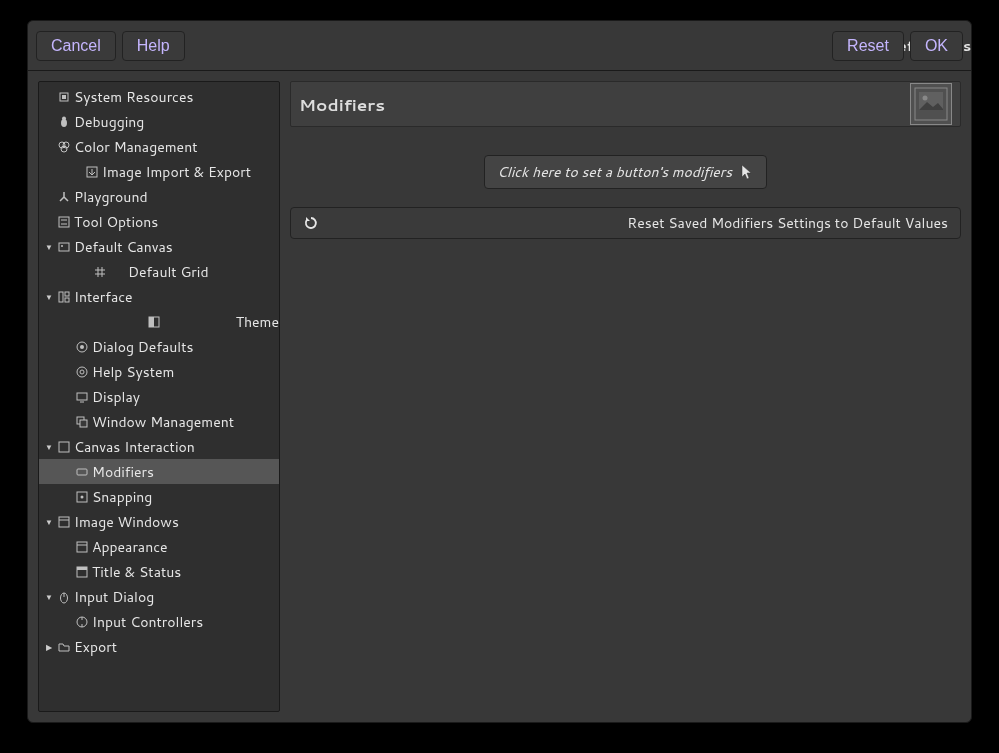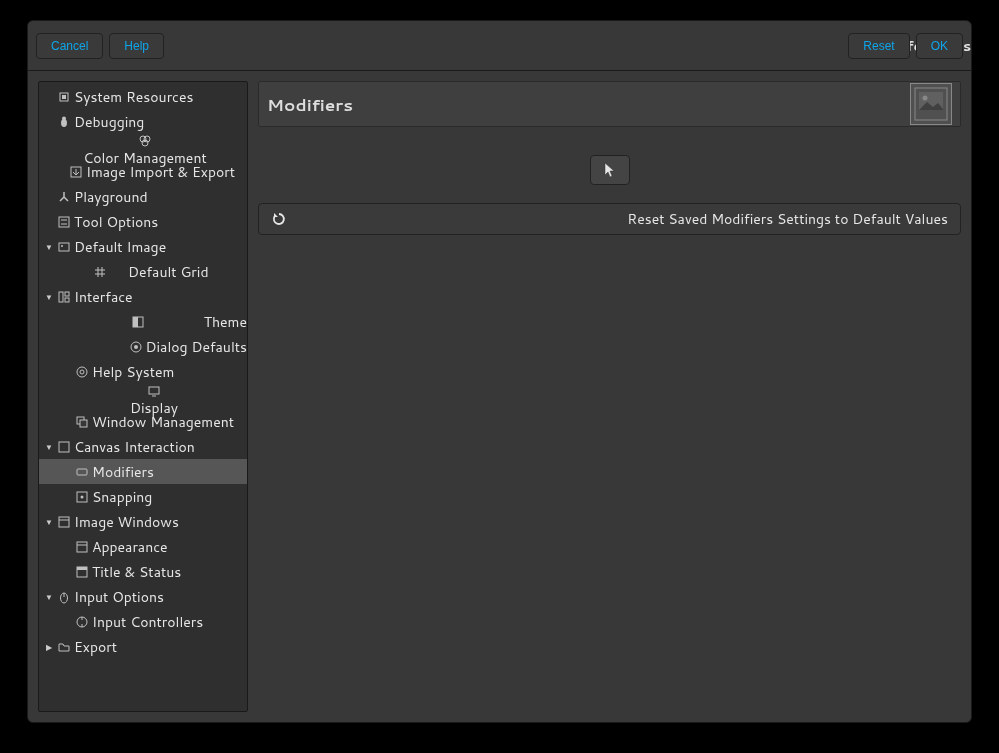--- a/index.html
+++ b/index.html
@@ -36,37 +36,37 @@
   position: absolute;
   left: 0; right: 0;
   text-align: right;
   font-weight: bold;
   pointer-events: none;
 }
 .btn {
   background: #3a3a3a;
   border: 1px solid #222;
   border-radius: 4px;
-  color: #0ea5e9;
+  color: #c4b5fd;
   padding: 5px 14px;
-  font-size: 12px;
+  font-size: 16px;
   cursor: pointer;
 }
 .btn + .btn { margin-left: 6px; }
 .titlebar .left, .titlebar .right { display: flex; z-index: 1; }
 .titlebar .right { margin-left: auto; }
 .content {
   flex: 1;
   display: flex;
   padding: 10px;
   gap: 10px;
   overflow: hidden;
 }
 .sidebar {
-  width: 210px;
+  width: 242px;
   background: #2f2f2f;
   border: 1px solid #1a1a1a;
   border-radius: 2px;
   overflow-y: auto;
   padding: 2px 0;
 }
 .tree-row {
   display: flex;
   align-items: center;
   height: 25px;
@@ -192,21 +192,21 @@
         <div class="tree-row" style="padding-left: 4px;">
           <span class="expander"></span>
           <span class="tree-icon">
             <svg width="14" height="14" viewBox="0 0 14 14">
               <ellipse cx="7" cy="8" rx="3" ry="4" fill="#c0c0c0"></ellipse>
               <circle cx="7" cy="3.5" r="2" fill="#c0c0c0"></circle>
             </svg>
           </span>
           <span class="tree-label">Debugging</span>
         </div>
-        <div class="tree-row" style="padding-left: 4px; flex-direction: column;">
+        <div class="tree-row" style="padding-left: 4px;">
           <span class="expander"></span>
           <span class="tree-icon">
             <svg width="14" height="14" viewBox="0 0 14 14">
               <circle cx="5" cy="5" r="3" fill="none" stroke="#c0c0c0"></circle>
               <circle cx="9" cy="5" r="3" fill="none" stroke="#c0c0c0"></circle>
               <circle cx="7" cy="9" r="3" fill="none" stroke="#c0c0c0"></circle>
             </svg>
           </span>
           <span class="tree-label">Color Management</span>
         </div>
@@ -240,21 +240,21 @@
           <span class="tree-label">Tool Options</span>
         </div>
         <div class="tree-row" style="padding-left: 4px;">
           <span class="expander">▼</span>
           <span class="tree-icon">
             <svg width="14" height="14" viewBox="0 0 14 14">
               <rect x="2" y="3" width="10" height="8" fill="none" stroke="#c0c0c0"></rect>
               <circle cx="5" cy="6" r="1" fill="#c0c0c0"></circle>
             </svg>
           </span>
-          <span class="tree-label">Default Image</span>
+          <span class="tree-label">Default Canvas</span>
         </div>
         <div class="tree-row" style="padding-left: 22px; gap: 18px;">
           <span class="expander"></span>
           <span class="tree-icon">
             <svg width="14" height="14" viewBox="0 0 14 14">
               <path d="M2 5 H12 M2 9 H12 M5 2 V12 M9 2 V12" stroke="#c0c0c0"></path>
             </svg>
           </span>
           <span class="tree-label">Default Grid</span>
         </div>
@@ -272,41 +272,41 @@
         <div class="tree-row" style="padding-left: 22px; justify-content: space-between;">
           <span class="expander"></span>
           <span class="tree-icon">
             <svg width="14" height="14" viewBox="0 0 14 14">
               <rect x="2" y="2" width="10" height="10" fill="none" stroke="#c0c0c0"></rect>
               <rect x="2" y="2" width="5" height="10" fill="#c0c0c0"></rect>
             </svg>
           </span>
           <span class="tree-label">Theme</span>
         </div>
-        <div class="tree-row" style="padding-left: 22px; justify-content: flex-end;">
+        <div class="tree-row" style="padding-left: 22px;">
           <span class="expander"></span>
           <span class="tree-icon">
             <svg width="14" height="14" viewBox="0 0 14 14">
               <circle cx="7" cy="7" r="5" fill="none" stroke="#c0c0c0"></circle>
               <circle cx="7" cy="7" r="2" fill="#c0c0c0"></circle>
             </svg>
           </span>
           <span class="tree-label">Dialog Defaults</span>
         </div>
         <div class="tree-row" style="padding-left: 22px;">
           <span class="expander"></span>
           <span class="tree-icon">
             <svg width="14" height="14" viewBox="0 0 14 14">
               <circle cx="7" cy="7" r="5" fill="none" stroke="#c0c0c0"></circle>
               <circle cx="7" cy="7" r="2" fill="none" stroke="#c0c0c0"></circle>
             </svg>
           </span>
           <span class="tree-label">Help System</span>
         </div>
-        <div class="tree-row" style="padding-left: 22px; flex-direction: column;">
+        <div class="tree-row" style="padding-left: 22px;">
           <span class="expander"></span>
           <span class="tree-icon">
             <svg width="14" height="14" viewBox="0 0 14 14">
               <rect x="2" y="3" width="10" height="7" fill="none" stroke="#c0c0c0"></rect>
               <path d="M5 12 L9 12" stroke="#c0c0c0"></path>
             </svg>
           </span>
           <span class="tree-label">Display</span>
         </div>
         <div class="tree-row" style="padding-left: 22px;">
@@ -378,21 +378,21 @@
           <span class="tree-label">Title &amp; Status</span>
         </div>
         <div class="tree-row" style="padding-left: 4px;">
           <span class="expander">▼</span>
           <span class="tree-icon">
             <svg width="14" height="14" viewBox="0 0 14 14">
               <ellipse cx="7" cy="8" rx="3.5" ry="5" fill="none" stroke="#c0c0c0"></ellipse>
               <path d="M7 3 L7 7" stroke="#c0c0c0"></path>
             </svg>
           </span>
-          <span class="tree-label">Input Options</span>
+          <span class="tree-label">Input Dialog</span>
         </div>
         <div class="tree-row" style="padding-left: 22px;">
           <span class="expander"></span>
           <span class="tree-icon">
             <svg width="14" height="14" viewBox="0 0 14 14">
               <circle cx="7" cy="7" r="5" fill="none" stroke="#c0c0c0"></circle>
               <path d="M7 2 L7 5 M7 9 L7 12" stroke="#c0c0c0"></path>
             </svg>
           </span>
           <span class="tree-label">Input Controllers</span>
@@ -416,20 +416,21 @@
             <rect x="1" y="1" width="32" height="32" fill="none" stroke="#888" stroke-width="1"></rect>
             <rect x="5" y="5" width="24" height="18" fill="#606060"></rect>
             <circle cx="11" cy="11" r="2.5" fill="#888"></circle>
             <path d="M5 23 L13 15 L19 20 L24 16 L29 22 L29 23 Z" fill="#404040"></path>
           </svg>
         </div>
       </div>
 
       <div class="center-row">
         <div class="modifier-btn">
+          <span>Click here to set a button's modifiers</span>
           <span>
             <svg width="14" height="16" viewBox="0 0 14 16">
               <path d="M2 1 L2 13 L5 10 L7 15 L9 14 L7 9 L11 9 Z" fill="#e6e6e6" stroke="#333" stroke-width="0.5"></path>
             </svg>
           </span>
         </div>
       </div>
 
       <div class="reset-btn">
         <span class="reset-icon">

